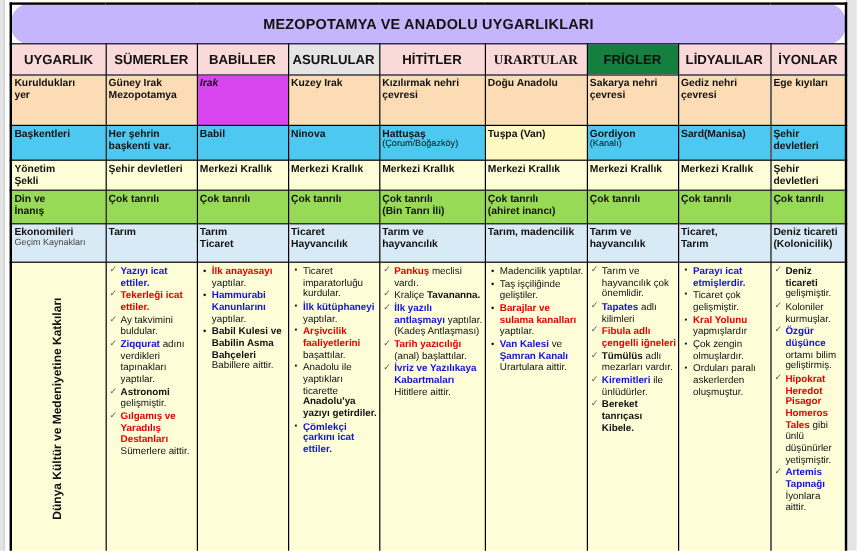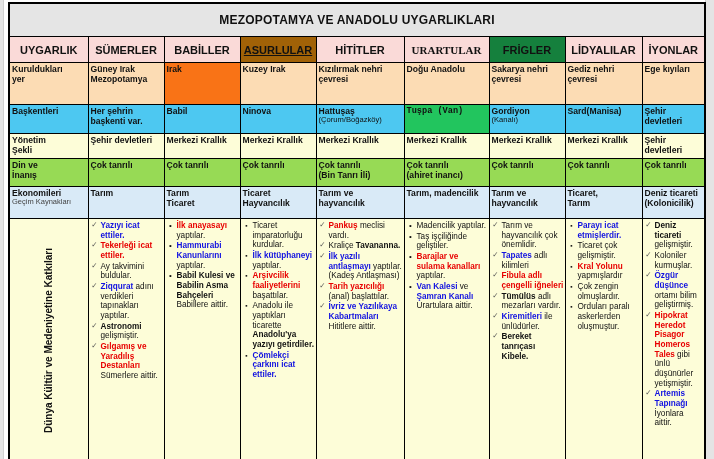--- a/index.html
+++ b/index.html
@@ -70,42 +70,42 @@
       <col style="width: 76px;">
       <col style="width: 76px;">
       <col style="width: 88px;">
       <col style="width: 85px;">
       <col style="width: 76px;">
       <col style="width: 77px;">
       <col style="width: 63px;">
     </colgroup>
   <tbody id="tbody">
     <tr class="title-row">
-      <td colspan="9" style="background: #e5e5e5;">MEZOPOTAMYA VE ANADOLU UYGARLIKLARI</td>
+      <td colspan="9" style="background: #c4b5fd; border-radius: 16px;">MEZOPOTAMYA VE ANADOLU UYGARLIKLARI</td>
     </tr>
     <tr class="header-row">
         <td style="background: rgb(250, 218, 216);">UYGARLIK</td>
         <td style="background: rgb(250, 218, 216);">SÜMERLER</td>
         <td style="background: rgb(250, 218, 216);">BABİLLER</td>
-        <td style="background: #a16207; text-decoration: underline;">ASURLULAR</td>
+        <td style="background: #e5e5e5;">ASURLULAR</td>
         <td style="background: rgb(250, 218, 216);">HİTİTLER</td>
         <td style="background: rgb(250, 218, 216); font-family: Liberation Serif, serif;">URARTULAR</td>
         <td style="background: #15803d;">FRİGLER</td>
         <td style="background: rgb(250, 218, 216);">LİDYALILAR</td>
         <td style="background: rgb(250, 218, 216);">İYONLAR</td>
       </tr>
       <tr class="row-founded">
         <td style="background: rgb(252, 220, 180);">
           <div class="cell-main">Kuruldukları
 yer</div>
         </td>
         <td style="background: rgb(252, 220, 180);">
           <div class="cell-main">Güney Irak Mezopotamya</div>
         </td>
-        <td style="background: #f97316;">
+        <td style="background: #d946ef; font-style: italic;">
           <div class="cell-main">Irak</div>
         </td>
         <td style="background: rgb(252, 220, 180);">
           <div class="cell-main">Kuzey Irak</div>
         </td>
         <td style="background: rgb(252, 220, 180);">
           <div class="cell-main">Kızılırmak nehri çevresi</div>
         </td>
         <td style="background: rgb(252, 220, 180);">
           <div class="cell-main">Doğu Anadolu</div>
@@ -130,21 +130,21 @@
         <td style="background: rgb(77, 200, 241);">
           <div class="cell-main">Babil</div>
         </td>
         <td style="background: rgb(77, 200, 241);">
           <div class="cell-main">Ninova</div>
         </td>
         <td style="background: rgb(77, 200, 241);">
           <div class="cell-main">Hattuşaş</div>
           <div class="cell-sub">(Çorum/Boğazköy)</div>
         </td>
-        <td style="background: #22c55e; font-family: Liberation Mono, monospace;">
+        <td style="background: #fef9c3;">
           <div class="cell-main">Tuşpa (Van)</div>
         </td>
         <td style="background: rgb(77, 200, 241);">
           <div class="cell-main">Gordiyon</div>
           <div class="cell-sub">(Kanalı)</div>
         </td>
         <td style="background: rgb(77, 200, 241);">
           <div class="cell-main">Sard(Manisa)</div>
         </td>
         <td style="background: rgb(77, 200, 241);">

